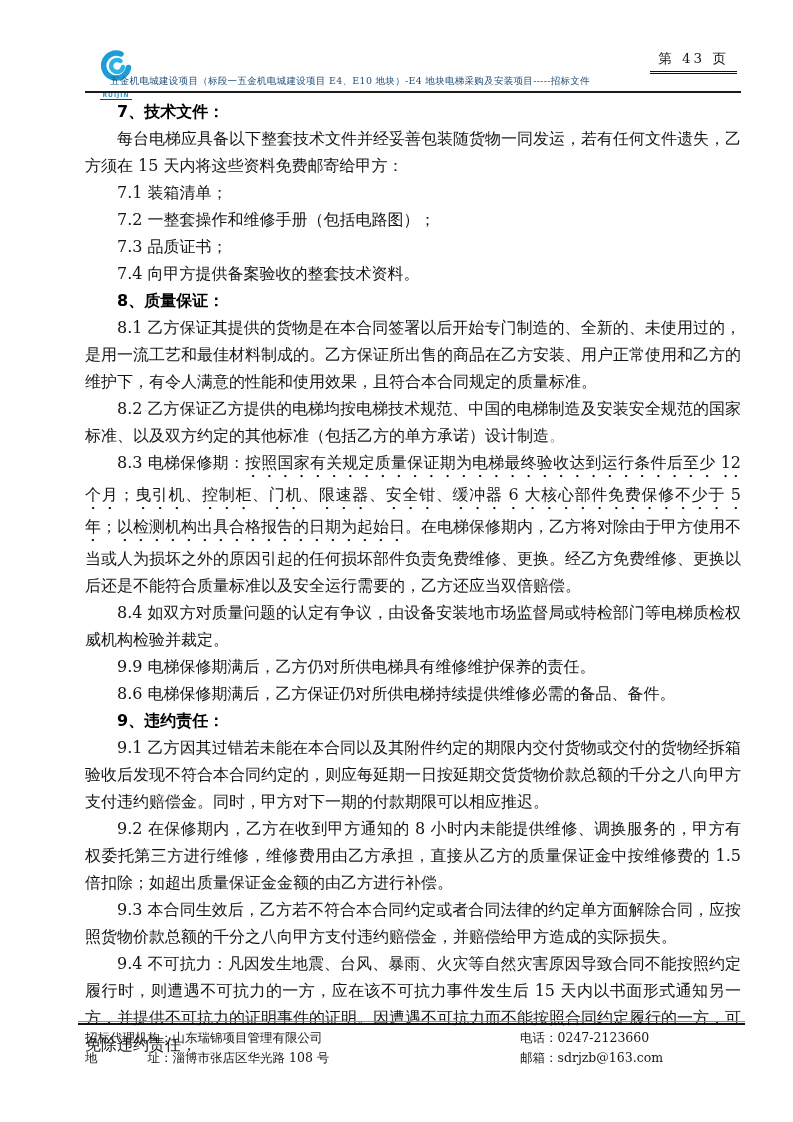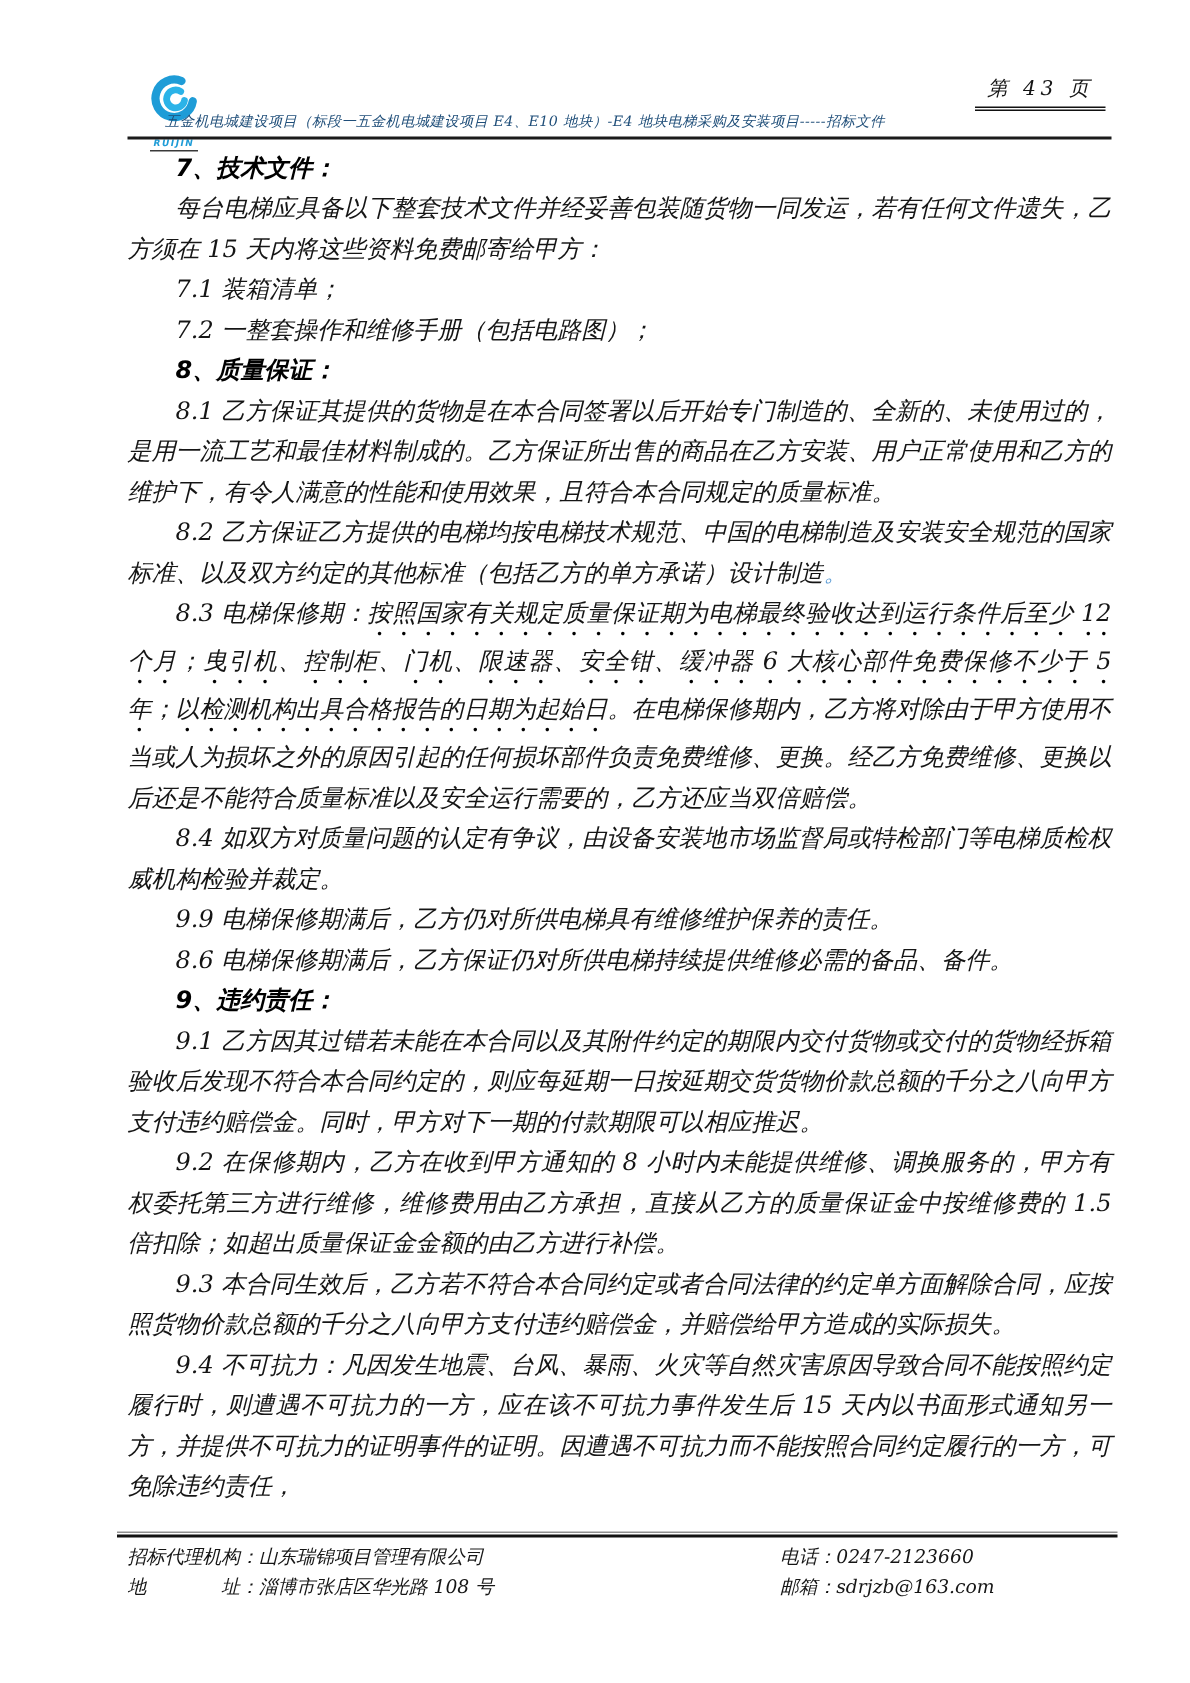--- a/index.html
+++ b/index.html
@@ -3,21 +3,20 @@
 <meta charset="utf-8">
 <style>
   html,body { margin:0; padding:0; background:#ffffff; }
   .page {
     position:relative;
     width:793px; height:1122px;
     background:#ffffff;
     font-family:"DejaVu Serif","Liberation Serif",serif;
     color:#151515;
     overflow:hidden;
-    font-style:italic;
   }
 
   
   .logo {
     position:absolute; left:92px; top:50px; width:48px;
     text-align:center;
   }
   .logo-mark { display:block; margin:0 auto; }
   .logo-text {
     display:inline-block;
@@ -100,20 +99,22 @@
   <div class="header-title">五金机电城建设项目（标段一五金机电城建设项目 E4、E10 地块）-E4 地块电梯采购及安装项目-----招标文件</div>
 
   <div class="header-rule"></div>
 
   <div class="content">
 
     <h2 class="sec">7、技术文件：</h2>
     <p class="para">每台电梯应具备以下整套技术文件并经妥善包装随货物一同发运，若有任何文件遗失，乙方须在 15 天内将这些资料免费邮寄给甲方：</p>
     <p class="para">7.1 装箱清单；</p>
     <p class="para">7.2 一整套操作和维修手册（包括电路图）；</p>
+    <p class="para">7.3 品质证书；</p>
+    <p class="para">7.4 向甲方提供备案验收的整套技术资料。</p>
 
     <h2 class="sec">8、质量保证：</h2>
     <p class="para">8.1 乙方保证其提供的货物是在本合同签署以后开始专门制造的、全新的、未使用过的，是用一流工艺和最佳材料制成的。乙方保证所出售的商品在乙方安装、用户正常使用和乙方的维护下，有令人满意的性能和使用效果，且符合本合同规定的质量标准。</p>
     <p class="para"><span>8.2 乙方保证乙方提供的电梯均按电梯技术规范、中国的电梯制造及安装安全规范的国家标准、以及双方约定的其他标准（包括乙方的单方承诺）设计制造</span><span class="rev-mark">。</span></p>
     <p class="para"><span>8.3 电梯保修期：</span><span class="emph">按照国家有关规定质量保证期为电梯最终验收达到运行条件后至少 12 个月；曳引机、控制柜、门机、限速器、安全钳、缓冲器 6 大核心部件免费保修不少于 5 年；以检测机构出具合格报告的日期为起始日。</span><span>在电梯保修期内，乙方将对除由于甲方使用不当或人为损坏之外的原因引起的任何损坏部件负责免费维修、更换。经乙方免费维修、更换以后还是不能符合质量标准以及安全运行需要的，乙方还应当双倍赔偿。</span></p>
     <p class="para">8.4 如双方对质量问题的认定有争议，由设备安装地市场监督局或特检部门等电梯质检权威机构检验并裁定。</p>
     <p class="para">9.9 电梯保修期满后，乙方仍对所供电梯具有维修维护保养的责任。</p>
     <p class="para">8.6 电梯保修期满后，乙方保证仍对所供电梯持续提供维修必需的备品、备件。</p>
 
     <h2 class="sec">9、违约责任：</h2>

